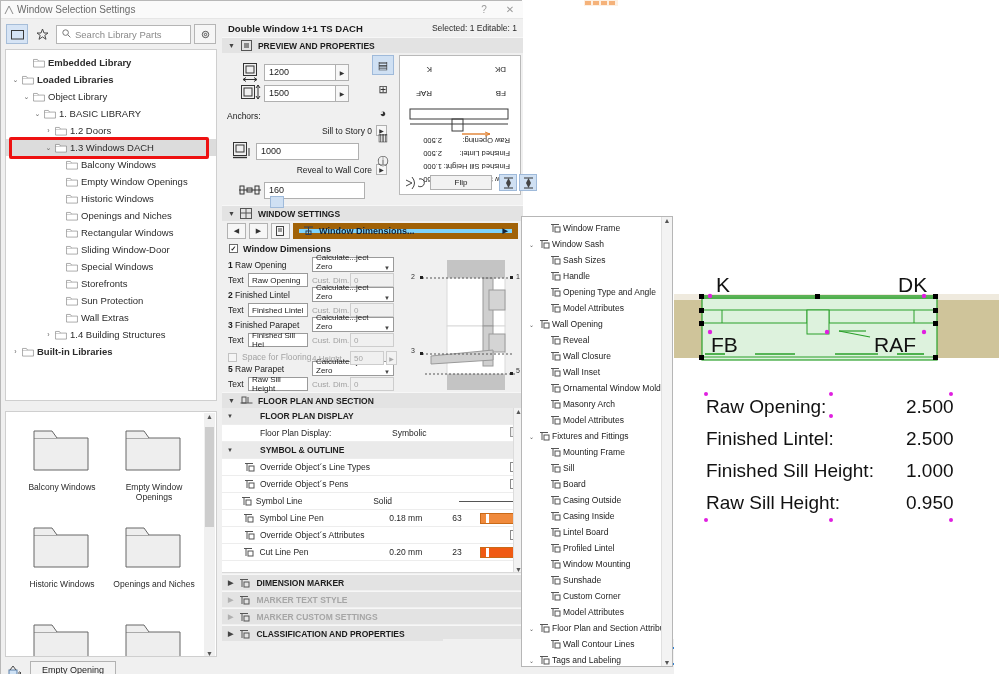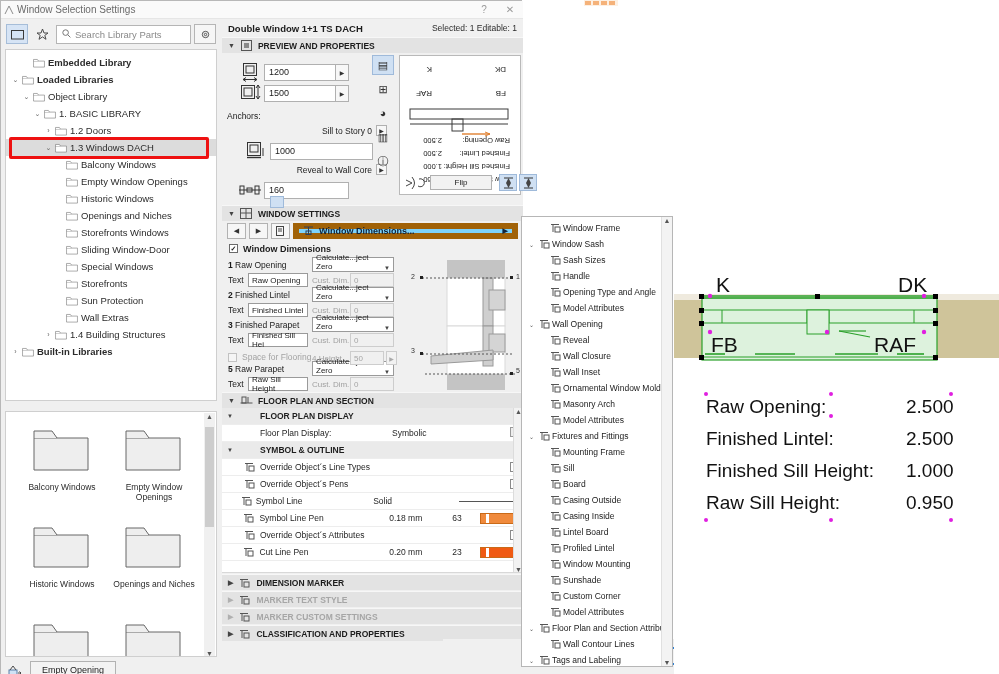--- a/index.html
+++ b/index.html
@@ -396,21 +396,21 @@
             <span class="tlabel">Openings and Niches</span>
           </div>
           <div class="tnode" style="padding-left: 48px;">
             <span class="tw"></span>
             <span class="ticon">
               <svg width="12" height="10" viewBox="0 0 22 17">
                 <path d="M1 5 L1 16 L21 16 L21 5 Z" fill="#fff" stroke="#6a6a6a"></path>
                 <path d="M1 5 L1 2 L8 2 L10 5" fill="#fff" stroke="#6a6a6a"></path>
               </svg>
             </span>
-            <span class="tlabel">Storefronts Windows</span>
+            <span class="tlabel">Rectangular Windows</span>
           </div>
           <div class="tnode" style="padding-left: 48px;">
             <span class="tw"></span>
             <span class="ticon">
               <svg width="12" height="10" viewBox="0 0 22 17">
                 <path d="M1 5 L1 16 L21 16 L21 5 Z" fill="#fff" stroke="#6a6a6a"></path>
                 <path d="M1 5 L1 2 L8 2 L10 5" fill="#fff" stroke="#6a6a6a"></path>
               </svg>
             </span>
             <span class="tlabel">Sliding Window-Door</span>
@@ -588,21 +588,21 @@
           <span class="inp" style="width:72px;">1500</span>
           <span class="spin">▶</span>
         </div>
 
         <div class="lbl" style="position:absolute; left:5px; top:58px;">Anchors:</div>
 
         <div class="drop-lbl" style="position:absolute; left:50px; top:71px; width:115px;">
           <span>Sill to Story 0</span>
           <span class="drop-arrow">▶</span>
         </div>
-        <div class="fld" style="left:20px; top:85px;">
+        <div class="fld" style="left:6px; top:85px;">
           <span class="anchor-ico">
             <svg width="22" height="22" viewBox="0 0 22 22">
               <rect x="2.5" y="2.5" width="13" height="13" fill="none" stroke="#333"></rect>
               <rect x="5" y="5" width="8" height="7" fill="none" stroke="#333"></rect>
               <line x1="2" y1="17.5" x2="16" y2="17.5" stroke="#333" stroke-width="1.4"></line>
               <line x1="18" y1="8" x2="18" y2="16" stroke="#333"></line>
             </svg>
           </span>
           <span class="inp" style="width:103px;">1000</span>
         </div>
@@ -613,21 +613,21 @@
         </div>
         <div class="fld" style="left:14px; top:124px;">
           <span class="anchor-ico">
             <svg width="24" height="16" viewBox="0 0 24 16">
               <line x1="1" y1="8" x2="23" y2="8" stroke="#333"></line>
               <rect x="2" y="4" width="4" height="8" fill="none" stroke="#333"></rect>
               <rect x="17" y="4" width="4" height="8" fill="none" stroke="#333"></rect>
               <rect x="9" y="6" width="5" height="4" fill="none" stroke="#333"></rect>
             </svg>
           </span>
-          <span class="inp" style="width:85px;">160</span>
+          <span class="inp" style="width:101px;">160</span>
         </div>
 
         <div style="position:absolute; left:48px; top:143px; display:flex; gap:2px;">
           <span style="width:14px;height:12px;background:#cfe0f3;border:1px solid #9fbada;"></span>
           <span style="width:14px;height:12px;"></span>
           <span style="width:14px;height:12px;"></span>
           <span style="width:14px;height:12px;"></span>
           <span style="width:14px;height:12px;"></span>
         </div>
 

